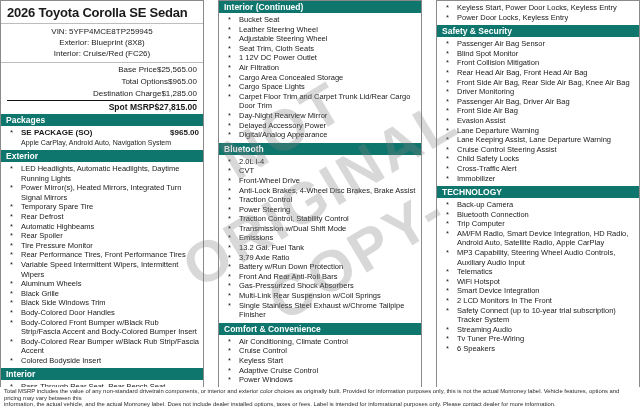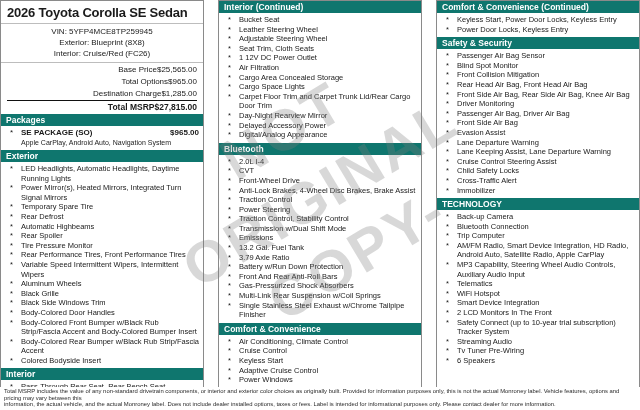--- a/index.html
+++ b/index.html
@@ -60,21 +60,21 @@
         </div>
         <div class="price-row">
           <span>Total Options</span>
           <span>$965.00</span>
         </div>
         <div class="price-row">
           <span>Destination Charge</span>
           <span>$1,285.00</span>
         </div>
         <div class="price-row total">
-          <span>Total MSRP</span>
+          <span>Spot MSRP</span>
           <span>$27,815.00</span>
         </div>
       </div>
     <div class="secbar">Packages</div>
         <div class="pkg">
           <div class="pkg-row">
             <span class="bullet">*</span>
             <span>SE PACKAGE (SO)</span>
             <span>$965.00</span>
           </div>
@@ -146,21 +146,20 @@
           <div class="item"><span class="bullet">*</span>Air Conditioning, Climate Control</div>
           <div class="item"><span class="bullet">*</span>Cruise Control</div>
           <div class="item"><span class="bullet">*</span>Keyless Start</div>
           <div class="item"><span class="bullet">*</span>Adaptive Cruise Control</div>
           <div class="item"><span class="bullet">*</span>Power Windows</div>
           <div class="item"><span class="bullet">*</span>Power Door Locks</div>
         </div>
       </div>
 
     <div class="col" id="col-2">
-        <div class="secbar">Comfort &amp; Convenience (Continued)</div>
         <div class="sec-items">
           <div class="item"><span class="bullet">*</span>Keyless Start, Power Door Locks, Keyless Entry</div>
           <div class="item"><span class="bullet">*</span>Power Door Locks, Keyless Entry</div>
         </div>
         <div class="secbar">Safety &amp; Security</div>
         <div class="sec-items">
           <div class="item"><span class="bullet">*</span>Passenger Air Bag Sensor</div>
           <div class="item"><span class="bullet">*</span>Blind Spot Monitor</div>
           <div class="item"><span class="bullet">*</span>Front Collision Mitigation</div>
           <div class="item"><span class="bullet">*</span>Rear Head Air Bag, Front Head Air Bag</div>

